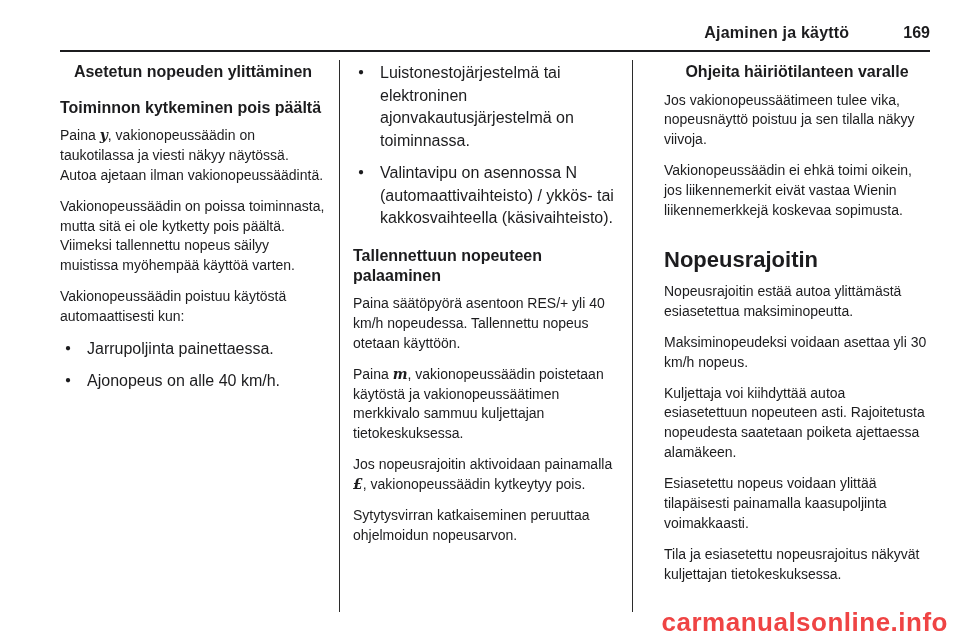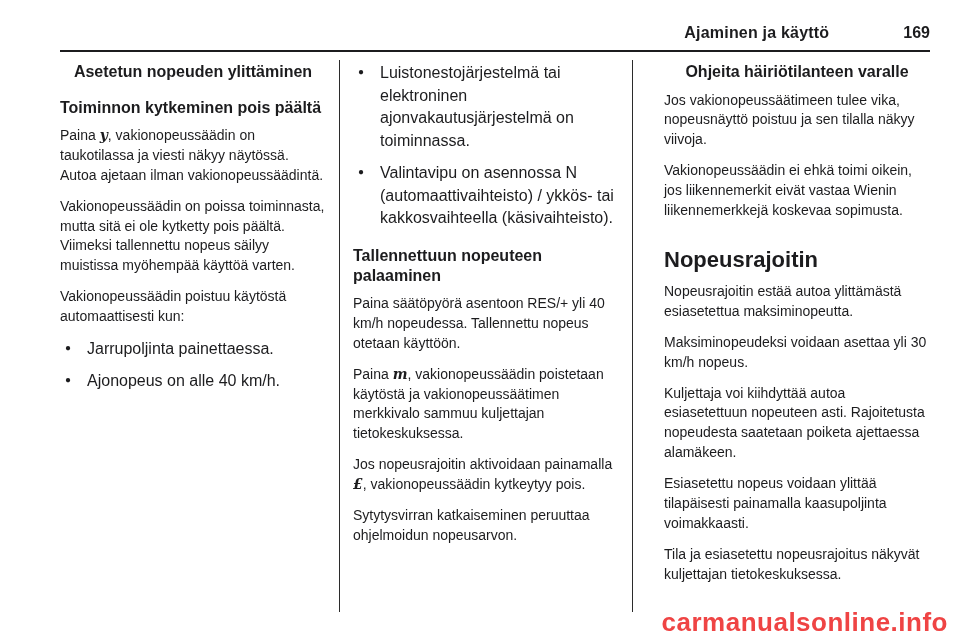--- a/index.html
+++ b/index.html
@@ -14,31 +14,30 @@
     box-sizing: border-box;
   }
   .header {
     position: absolute;
     top: 24px;
     left: 60px;
     right: 30px;
     display: flex;
     justify-content: flex-end;
     align-items: center;
-    gap: 36px;
   }
   .header .section-title {
     font-weight: bold;
     font-size: 16px;
     letter-spacing: 0.2px;
   }
   .header .page-number {
     font-weight: bold;
     font-size: 16px;
-    margin-left: 38px;
+    margin-left: 54px;
   }
   .header-rule {
     position: absolute;
     top: 50px;
     left: 60px;
     width: 870px;
     height: 2px;
     background: #1c1c1e;
   }
   .columns {

